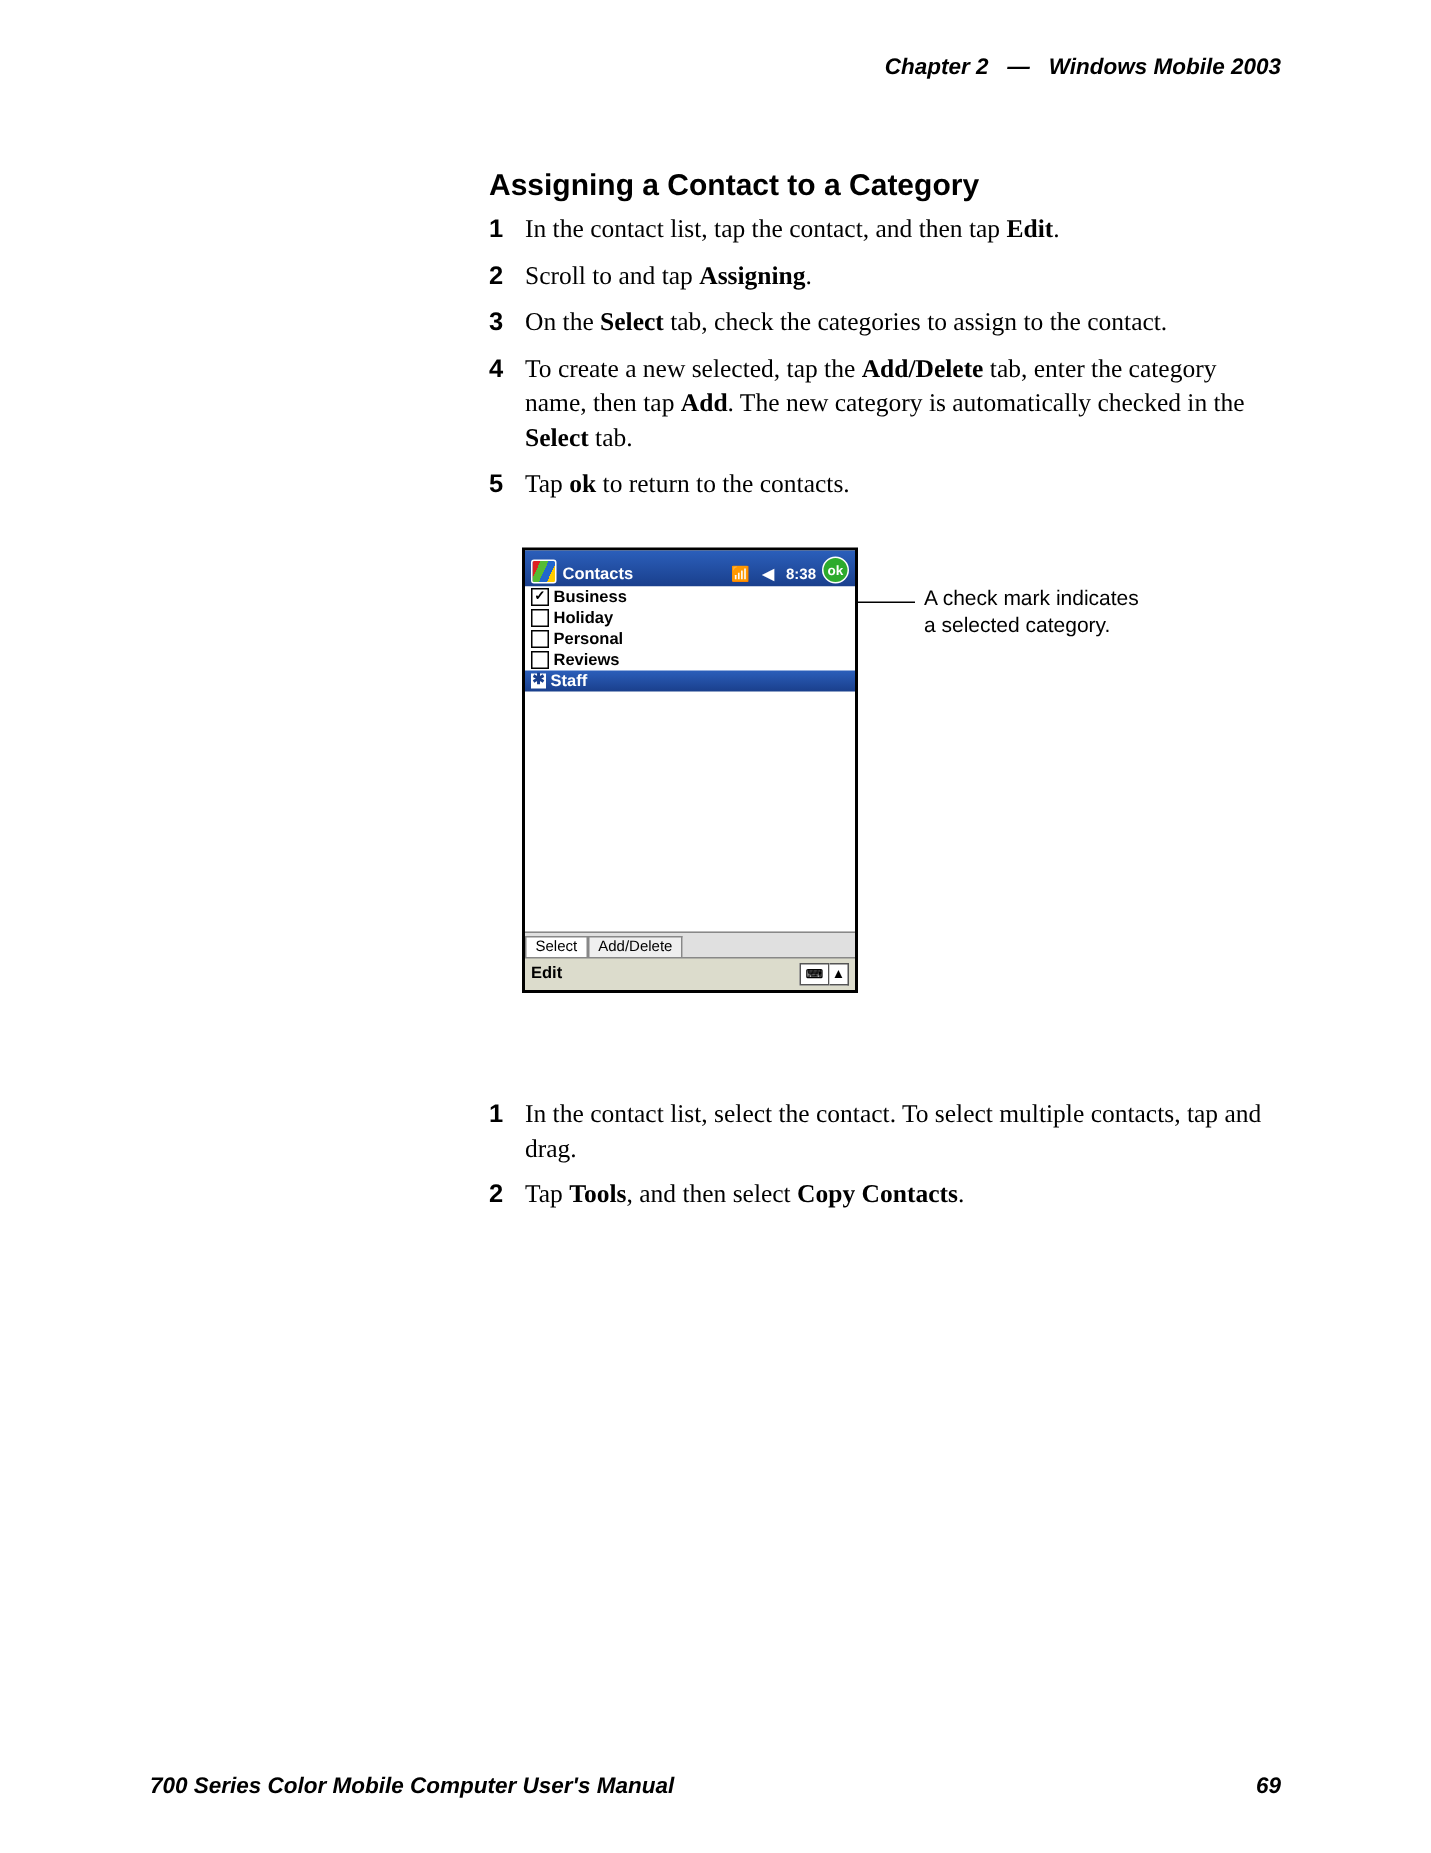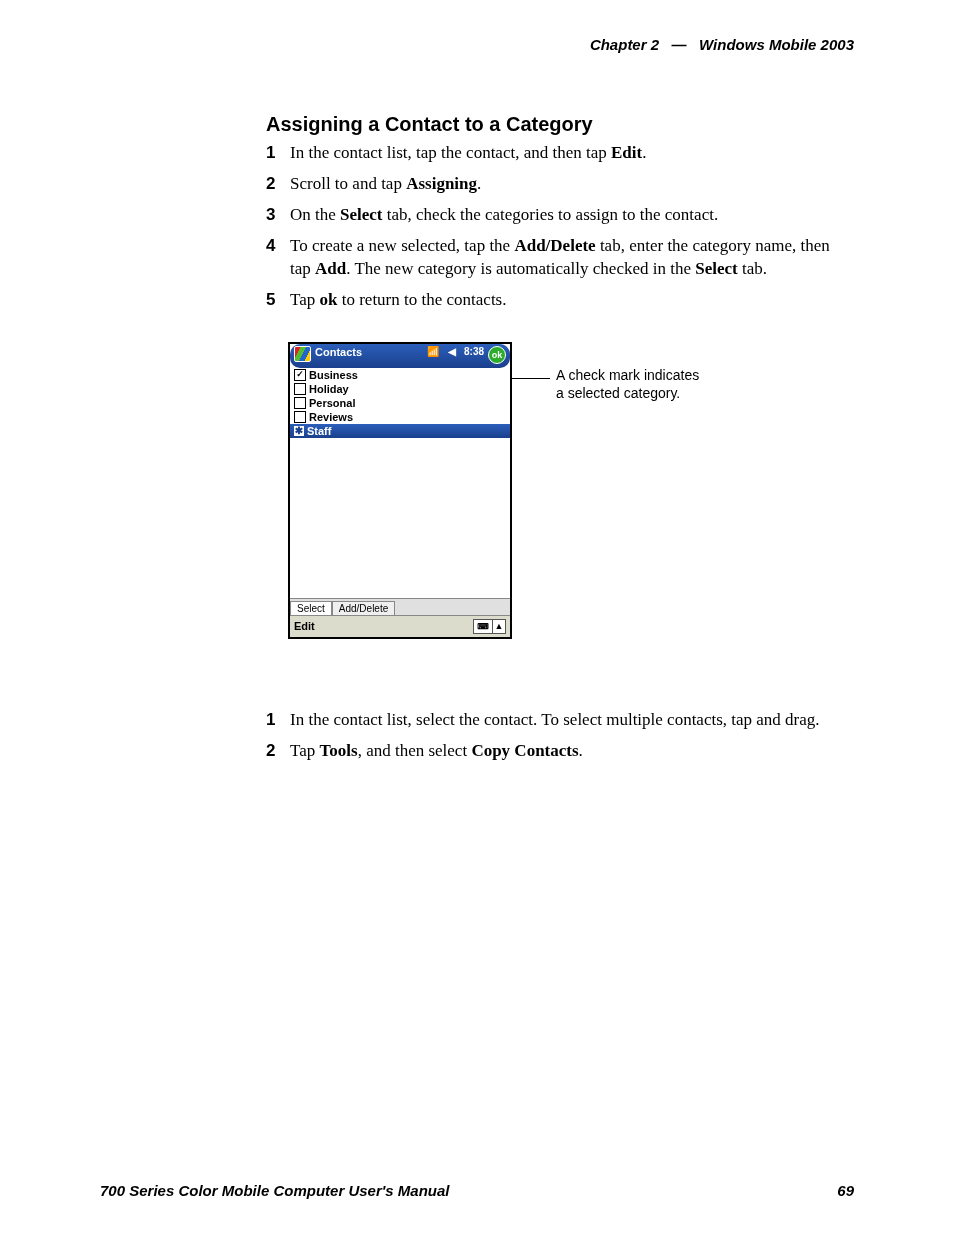--- a/index.html
+++ b/index.html
@@ -7,21 +7,21 @@
     padding: 0;
     background: #fff;
     font-family: Georgia, 'Times New Roman', serif;
     color: #000;
     width: 954px;
     height: 1235px;
     position: relative;
     box-sizing: border-box;
   }
   .page {
-    padding: 36px 100px 30px 56px;
+    padding: 36px 100px 30px 116px;
     box-sizing: border-box;
     height: 100%;
     position: relative;
   }
   .header {
     text-align: right;
     font-family: Arial, Helvetica, sans-serif;
     font-weight: bold;
     font-style: italic;
     font-size: 15px;
@@ -66,25 +66,24 @@
     width: 220px;
     border: 2px solid #000;
     background: #fff;
     font-family: Tahoma, Arial, sans-serif;
     font-size: 11px;
   }
   .titlebar {
     background: linear-gradient(#2b5fbb, #1a3f8c);
     color: #fff;
     display: flex;
-    align-items: flex-start;
+    align-items: flex-end;
     padding: 2px 4px;
     font-weight: bold;
     height: 20px;
-    border-radius: 10px;
   }
   .titlebar .winflag {
     width: 15px;
     height: 14px;
     background:
       linear-gradient(115deg,#d22 0 25%,#5b3 25% 50%,#26c 50% 75%,#fc0 75% 100%);
     border: 1px solid #fff;
     margin-right: 4px;
     border-radius: 2px;
   }

